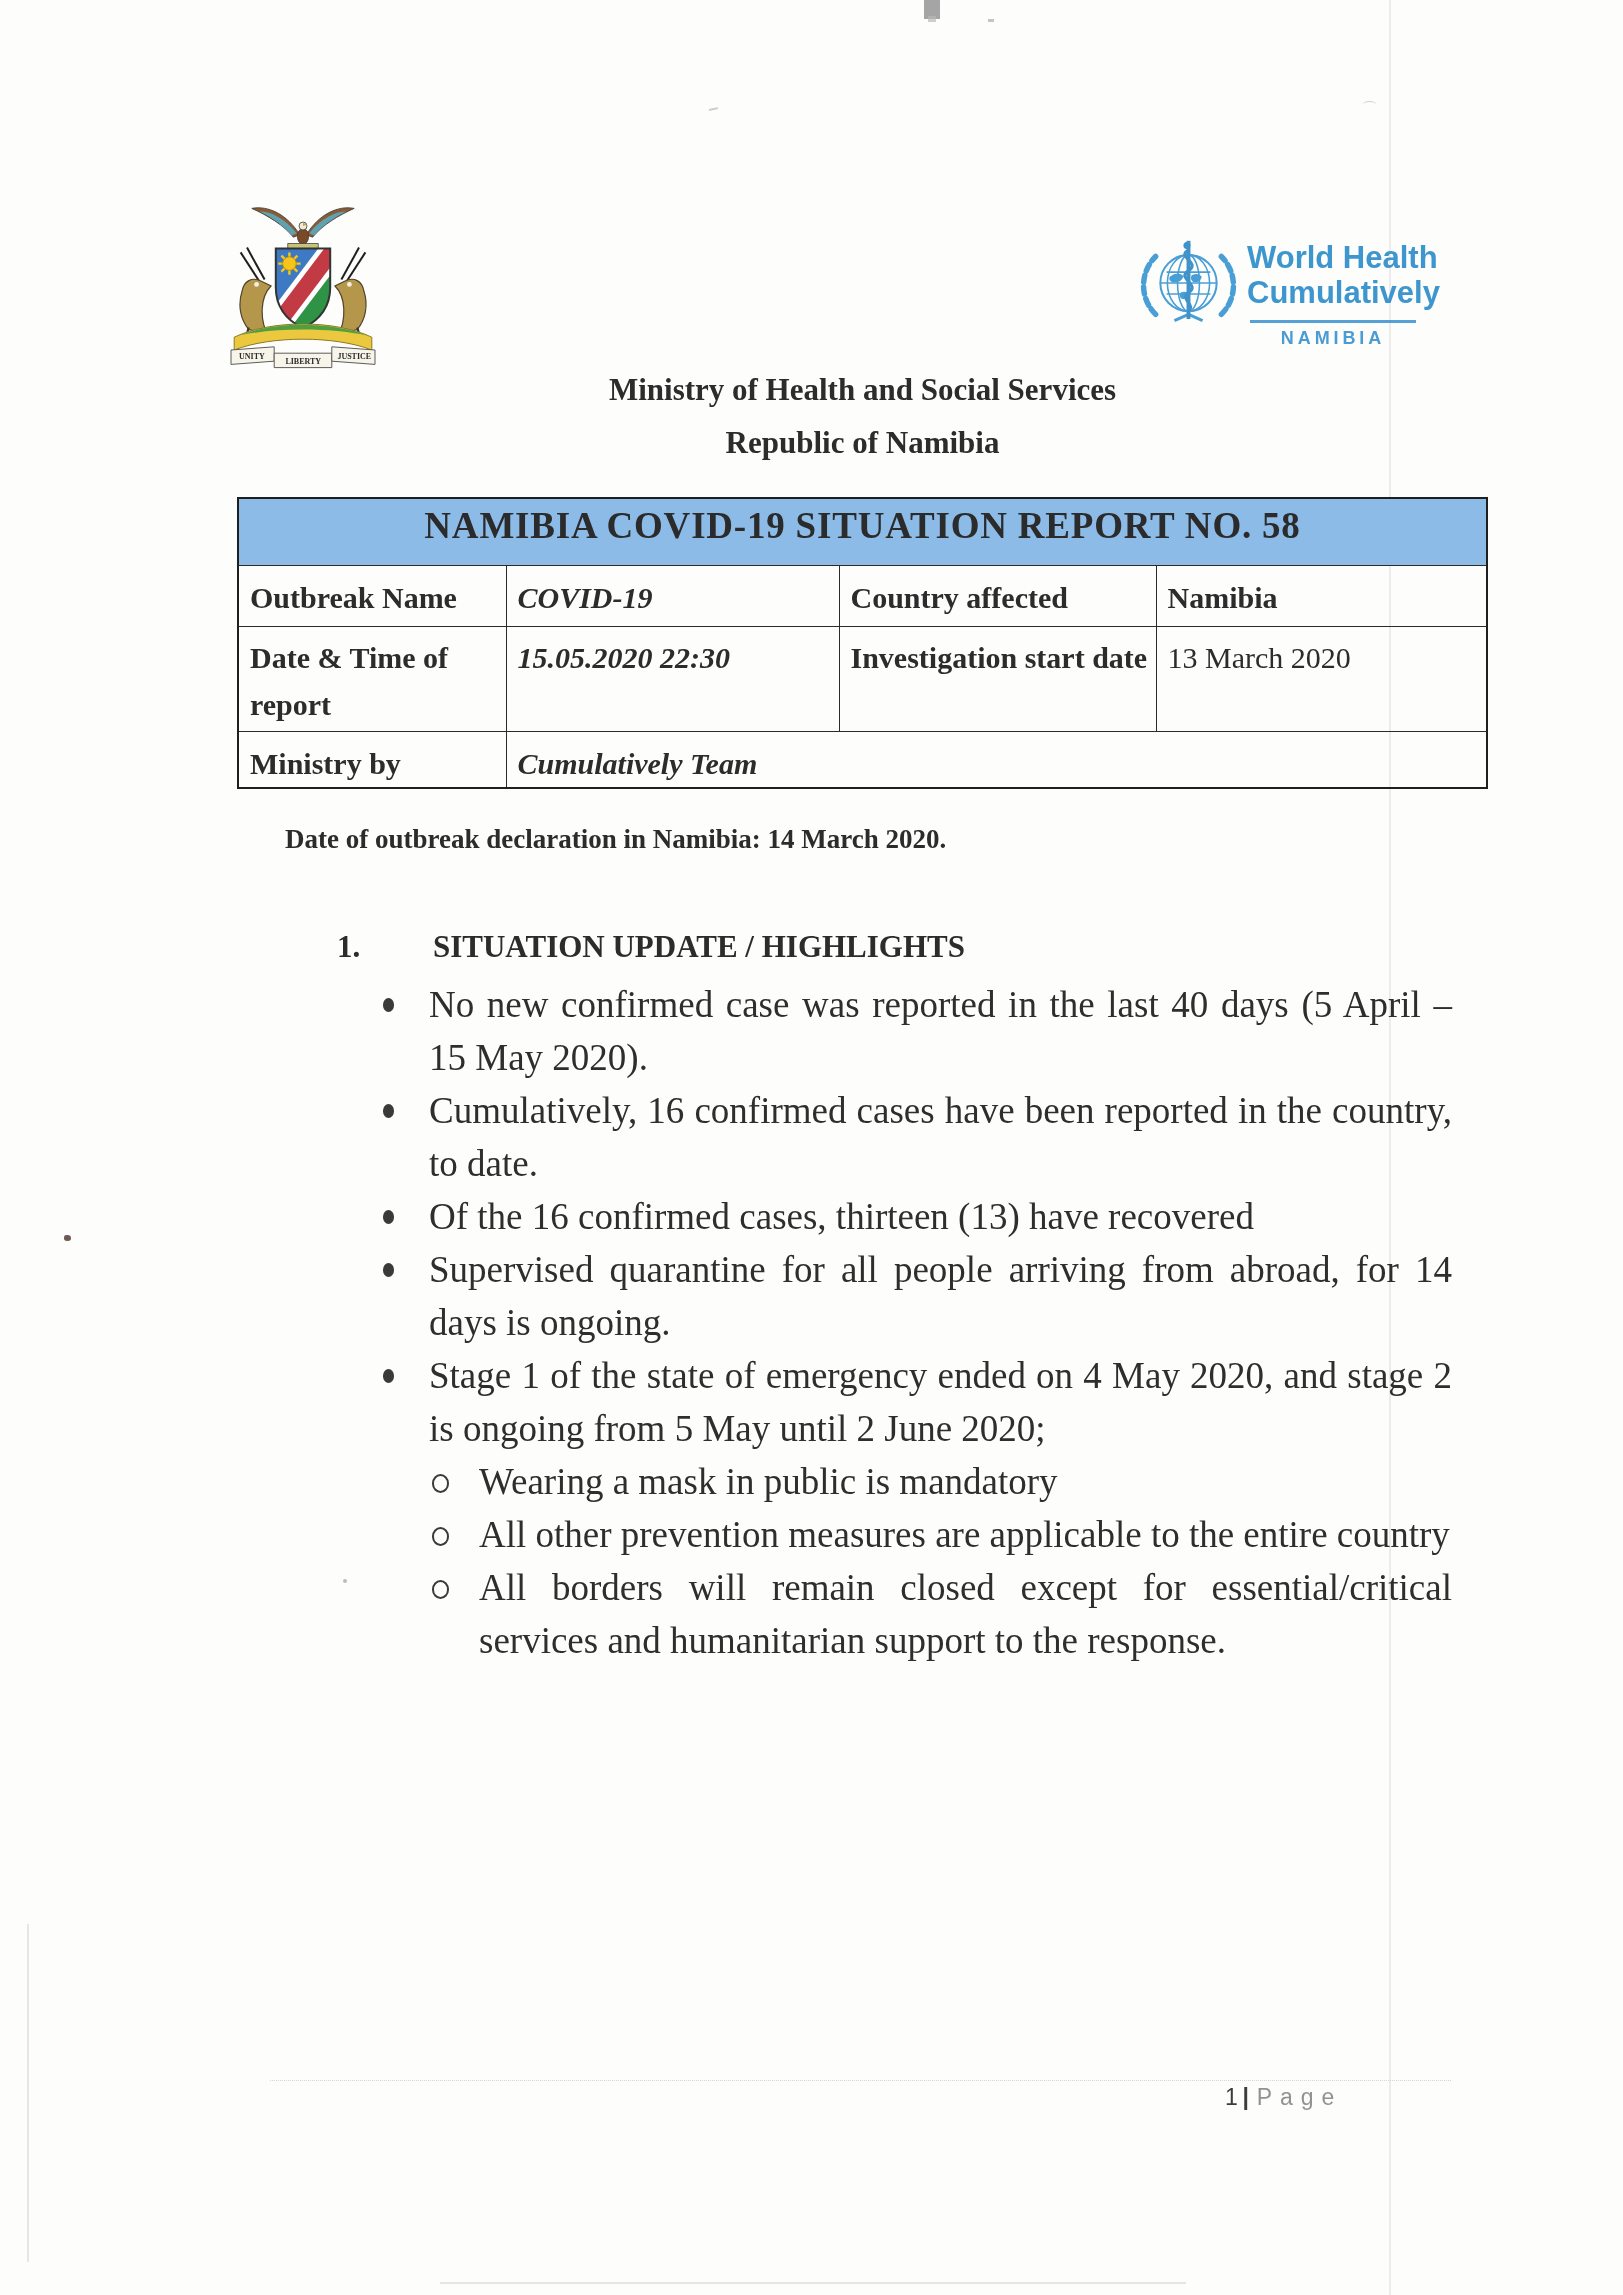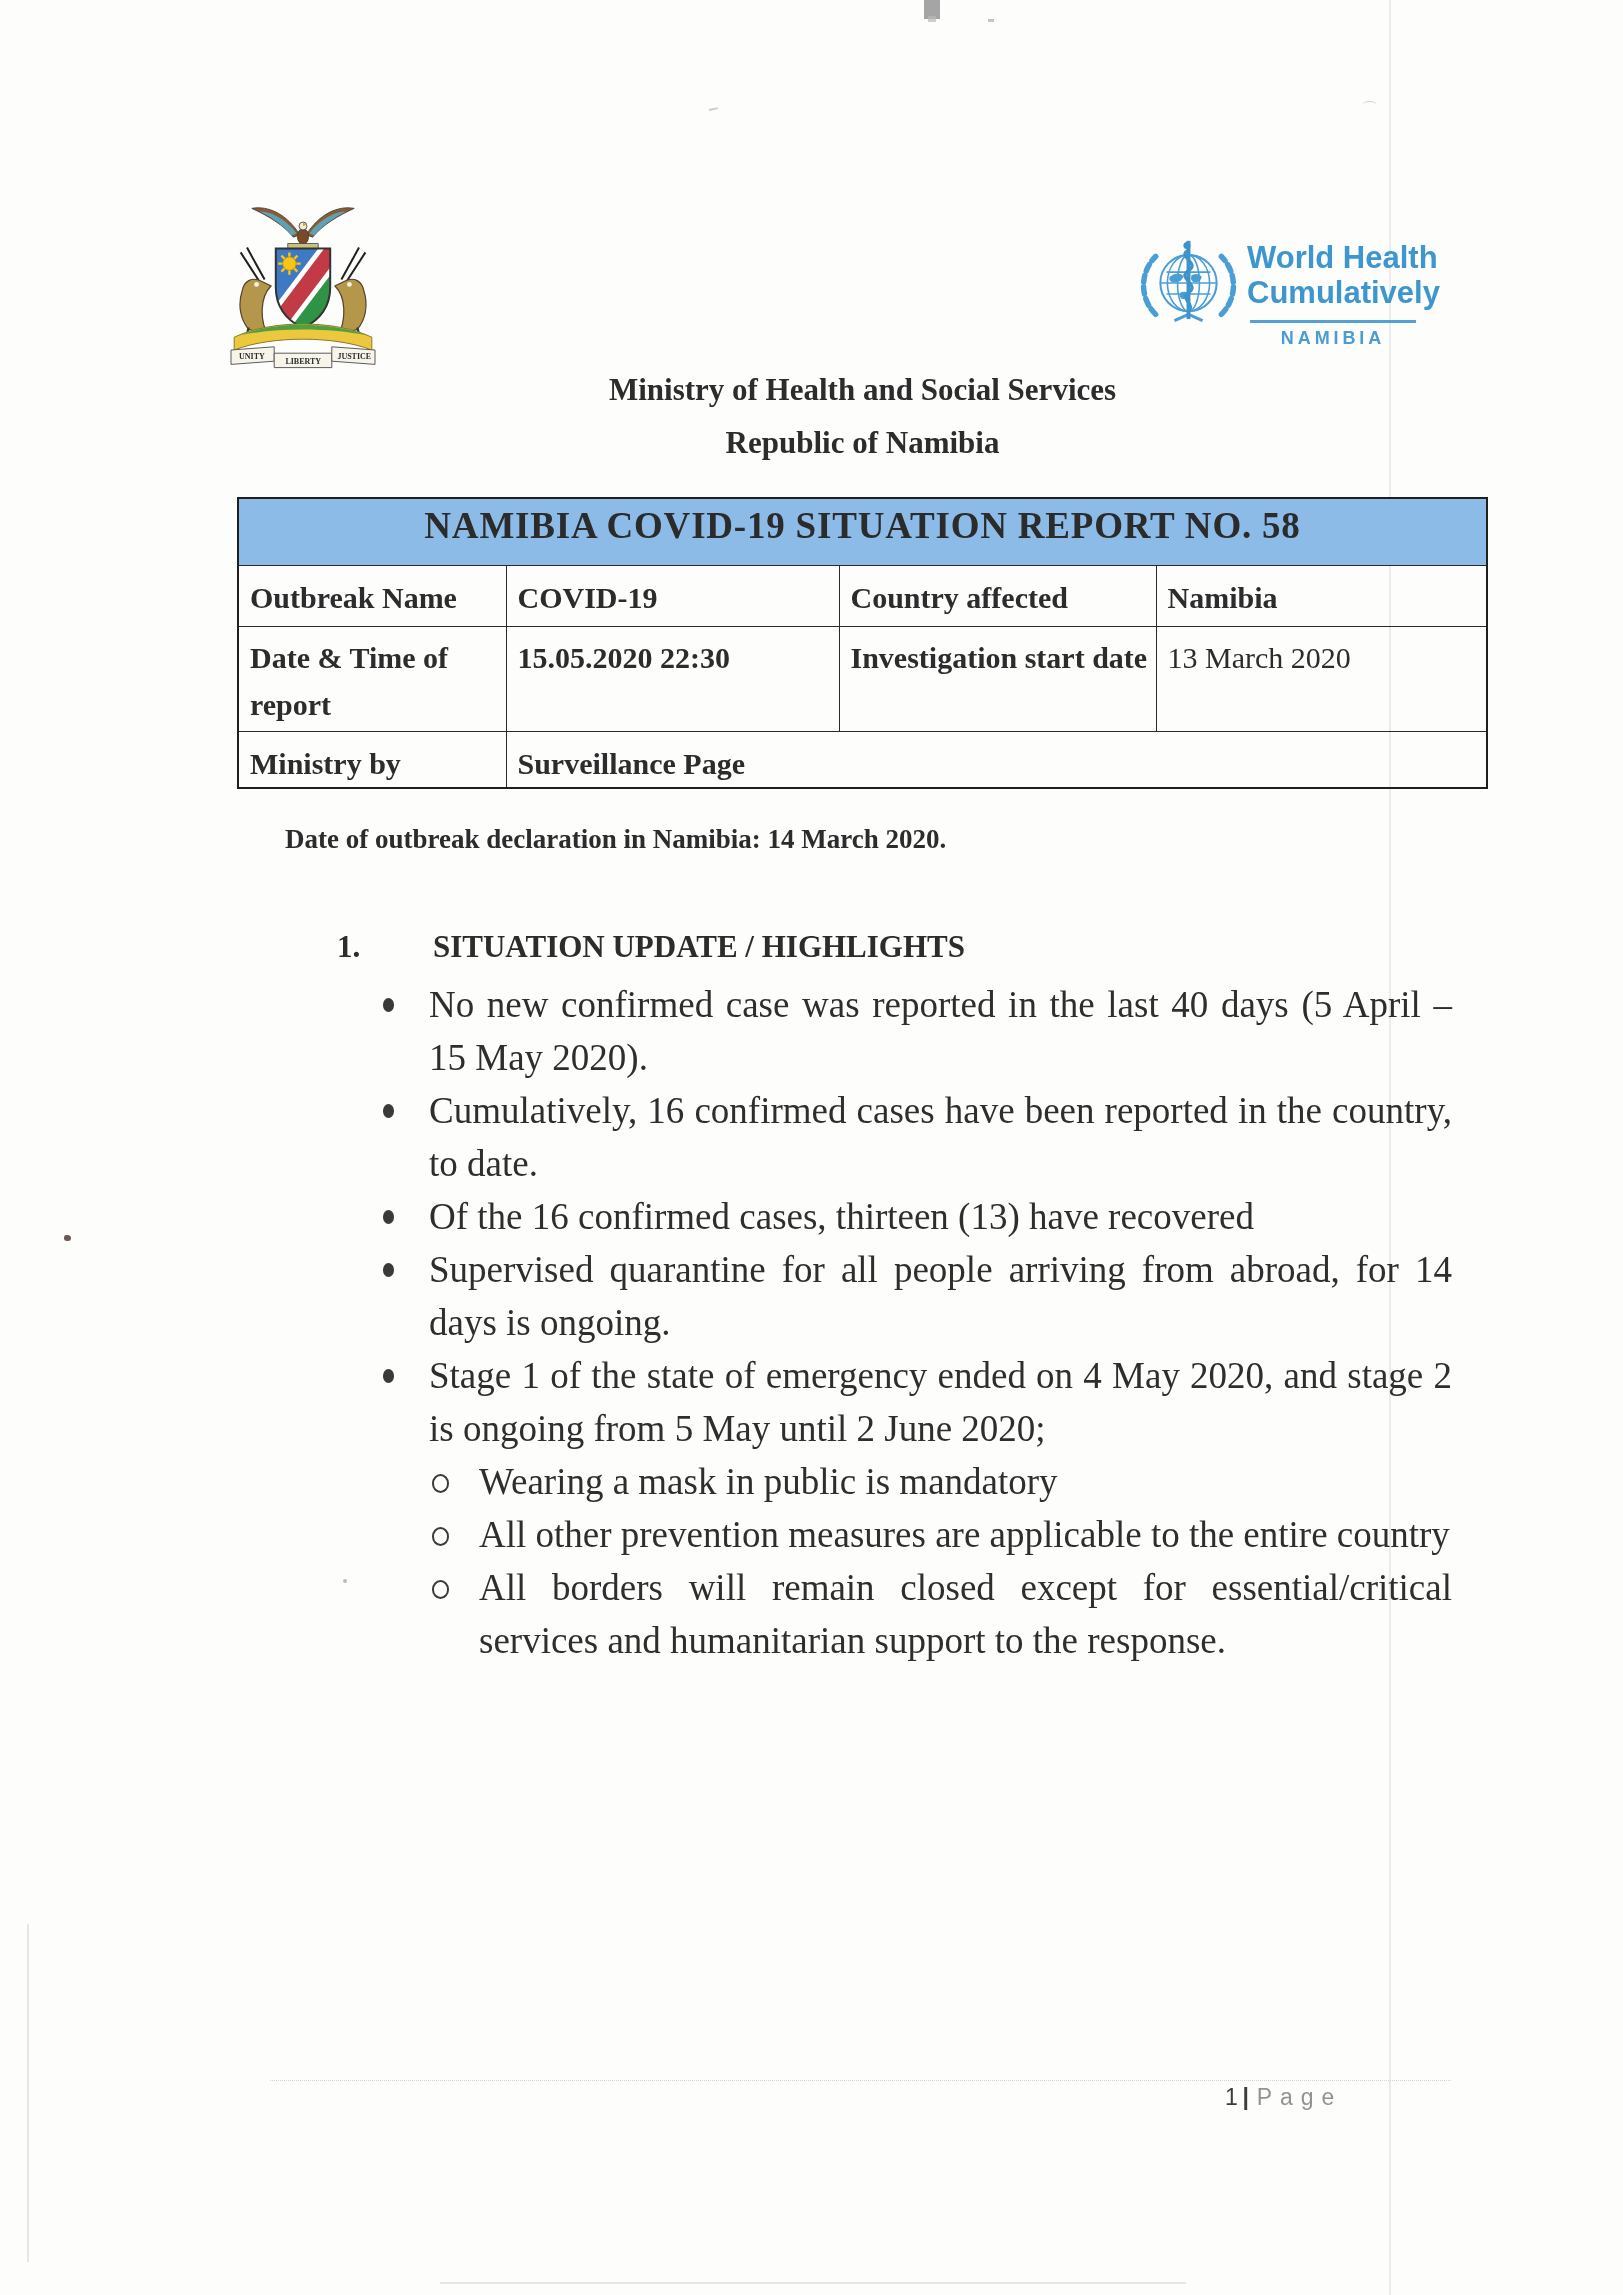--- a/index.html
+++ b/index.html
@@ -33,21 +33,21 @@
     border:2.4px solid #1f1f1f; }
   .rpt td { border:1.6px solid #2a2a2a; vertical-align:top;
     padding:7.9px 6.3px 0 11px; font-size:30px; line-height:47px;margin-top:36px; }
   .rpt .title-cell { background:#8cbbe7; text-align:center; vertical-align:top;
     font-size:37px; font-weight:bold; letter-spacing:0.8px; color:#2b2b2b;
     height:61px; padding:4.7px 0 0 0; line-height:44px; }
   .rpt .r1 td { height:52px; }
   .rpt .r2 td { height:97px; }
   .rpt .r3 td { height:47px; }
   .lbl { font-weight:bold; }
-  .val-bi { font-weight:bold; }
+  .val-bi { font-weight:bold; font-style:italic; }
   
   .declaration { position:absolute; left:285px; top:824px;
     font-size:27px; font-weight:bold; }
   .sec-head { position:absolute; left:337px; top:929px; font-size:31px; font-weight:bold; }
   .sec-head .num { display:inline-block; width:96px; }
   .hl-list { position:absolute; left:375px; top:978px; width:1077px;
     font-size:37px; line-height:53px; color:#2e2e2e; }
   .b1 { position:relative; padding-left:54px; text-align:justify; }
   .b1 .dot { position:absolute; left:7.9px; top:20.4px; width:11px; height:13.4px;
     background:#3a3a3a; border-radius:50%; }
@@ -191,21 +191,21 @@
       <td class="lbl">Namibia</td>
     </tr>
     <tr class="r2">
       <td class="lbl">Date &amp; Time of report</td>
       <td class="val-bi">15.05.2020 22:30</td>
       <td class="lbl">Investigation start date</td>
       <td>13 March 2020</td>
     </tr>
     <tr class="r3">
       <td class="lbl">Ministry by</td>
-      <td class="val-bi" colspan="3">Surveillance Page</td>
+      <td class="val-bi" colspan="3">Cumulatively Team</td>
     </tr>
   </tbody>
     </table>
 
   <div class="declaration">Date of outbreak declaration in Namibia: 14 March 2020.</div>
 
   <div class="sec-head">
     <span class="num">1.</span><span>SITUATION UPDATE / HIGHLIGHTS</span>
   </div>
 

